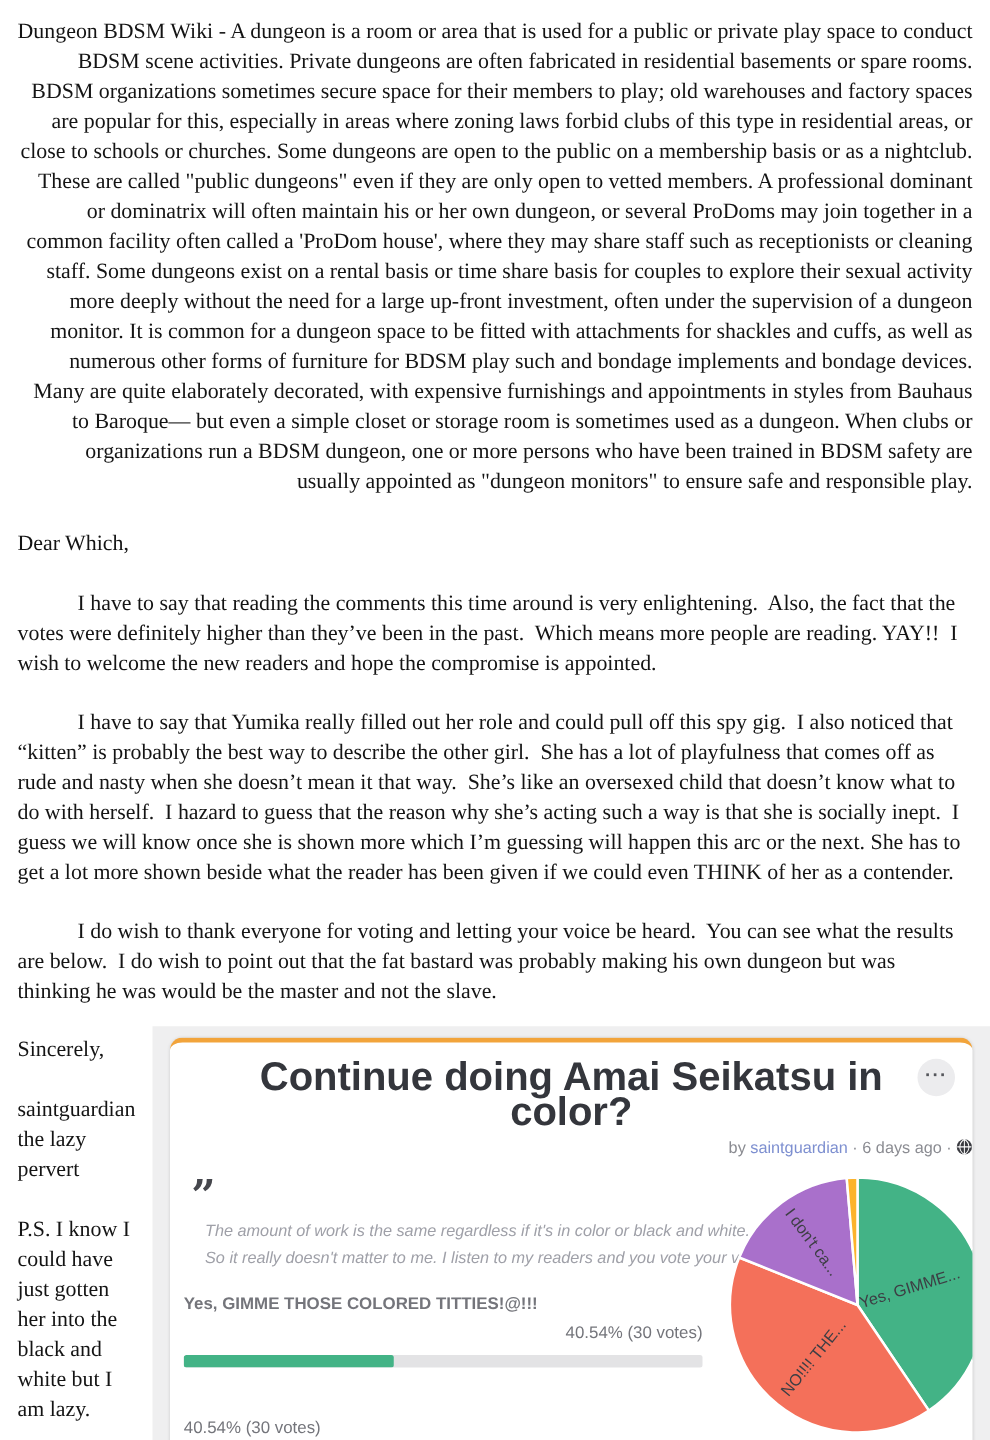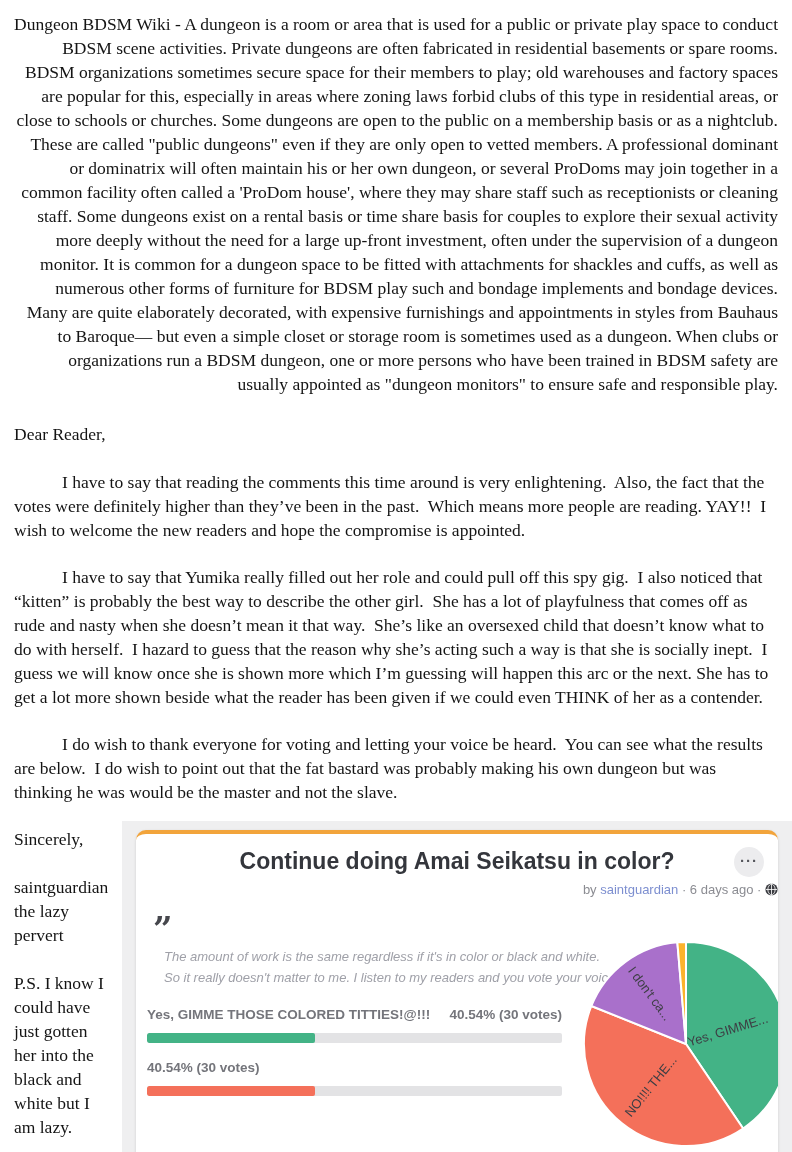--- a/index.html
+++ b/index.html
@@ -12,47 +12,47 @@
   .closing-wrap{min-height:372px;}
   .closing-wrap p{margin:0 0 24px 0;}
 
   
   .poll-widget{float:right;width:670px;height:366px;margin:-6px -14px 0 10px;
                background:#efeff0;padding-top:9px;box-sizing:border-box;}
   .poll-card{position:relative;margin:0 14px;height:430px;background:#ffffff;
              border-radius:10px;border-top:4px solid #f2a43b;
              box-shadow:0 1px 3px rgba(0,0,0,.14);
              font-family:"Liberation Sans",sans-serif;overflow:hidden;}
-  .poll-title{text-align:center;font-size:23px;font-weight:bold;color:#34363c;
+  .poll-title{text-align:center;font-size:32px;font-weight:bold;color:#34363c;
               margin:13px 56px 3px 56px;line-height:28px;}
   .poll-byline{text-align:right;font-size:13px;color:#8b8c92;}
   .byline-link{color:#7d8fd0;text-decoration:none;cursor:pointer;}
   .globe{display:inline-block;vertical-align:-2px;}
   .menu-btn{position:absolute;top:13px;right:14px;width:30px;height:30px;border-radius:50%;
             background:#ececee;color:#55565c;text-align:center;line-height:27px;
             font-size:15px;font-weight:bold;letter-spacing:1px;cursor:pointer;}
   .quote-mark{margin:14px 0 0 17px;font-size:34px;font-weight:bold;color:#46474d;
               font-family:"DejaVu Serif",serif;height:20px;line-height:22px;}
   .quote-text{margin:8px 0 0 28px;width:474px;font-size:13px;font-style:italic;
               color:#9fa0a8;line-height:21px;white-space:pre-line;}
   .options{margin:15px 0 0 11px;width:415px;}
   .option{margin-bottom:13px;}
   .option-head{display:flex;justify-content:space-between;font-size:13.5px;color:#74757b;gap:12px;}
   .option-label{font-weight:bold;}
-  .option-stats{font-weight:bold;}
+  .option-stats{font-weight:normal;margin-top:23px;}
   .option-bar{margin-top:6px;height:10px;background:#e3e3e5;border-radius:2px;overflow:hidden;}
   .option-fill{height:100%;border-radius:2px;}
   .pie{position:absolute;left:440px;top:100px;width:220px;height:220px;}
 </style>
 </head>
 <body>
 
 <div class="doc">
   <p class="intro">Dungeon BDSM Wiki - A dungeon is a room or area that is used for a public or private play space to conduct BDSM scene activities. Private dungeons are often fabricated in residential basements or spare rooms. BDSM organizations sometimes secure space for their members to play; old warehouses and factory spaces are popular for this, especially in areas where zoning laws forbid clubs of this type in residential areas, or close to schools or churches. Some dungeons are open to the public on a membership basis or as a nightclub. These are called "public dungeons" even if they are only open to vetted members. A professional dominant or dominatrix will often maintain his or her own dungeon, or several ProDoms may join together in a common facility often called a 'ProDom house', where they may share staff such as receptionists or cleaning staff. Some dungeons exist on a rental basis or time share basis for couples to explore their sexual activity more deeply without the need for a large up-front investment, often under the supervision of a dungeon monitor. It is common for a dungeon space to be fitted with attachments for shackles and cuffs, as well as numerous other forms of furniture for BDSM play such and bondage implements and bondage devices. Many are quite elaborately decorated, with expensive furnishings and appointments in styles from Bauhaus to Baroque— but even a simple closet or storage room is sometimes used as a dungeon. When clubs or organizations run a BDSM dungeon, one or more persons who have been trained in BDSM safety are usually appointed as "dungeon monitors" to ensure safe and responsible play.</p>
-  <p class="salutation">Dear Reader,</p>
+  <p class="salutation">Dear Which,</p>
   <p class="para">I have to say that reading the comments this time around is very enlightening.  Also, the fact that the votes were definitely higher than they’ve been in the past.  Which means more people are reading. YAY!!  I wish to welcome the new readers and hope the compromise is appointed.</p>
   <p class="para">I have to say that Yumika really filled out her role and could pull off this spy gig.  I also noticed that “kitten” is probably the best way to describe the other girl.  She has a lot of playfulness that comes off as rude and nasty when she doesn’t mean it that way.  She’s like an oversexed child that doesn’t know what to do with herself.  I hazard to guess that the reason why she’s acting such a way is that she is socially inept.  I guess we will know once she is shown more which I’m guessing will happen this arc or the next. She has to get a lot more shown beside what the reader has been given if we could even THINK of her as a contender.</p>
   <p class="para">I do wish to thank everyone for voting and letting your voice be heard.  You can see what the results are below.  I do wish to point out that the fat bastard was probably making his own dungeon but was thinking he was would be the master and not the slave.</p>
 
   <div class="closing-wrap">
 
     <div class="poll-widget">
       <div class="poll-card">
         <div class="menu-btn">···</div>
         <div class="poll-title">Continue doing Amai Seikatsu in color?</div>

